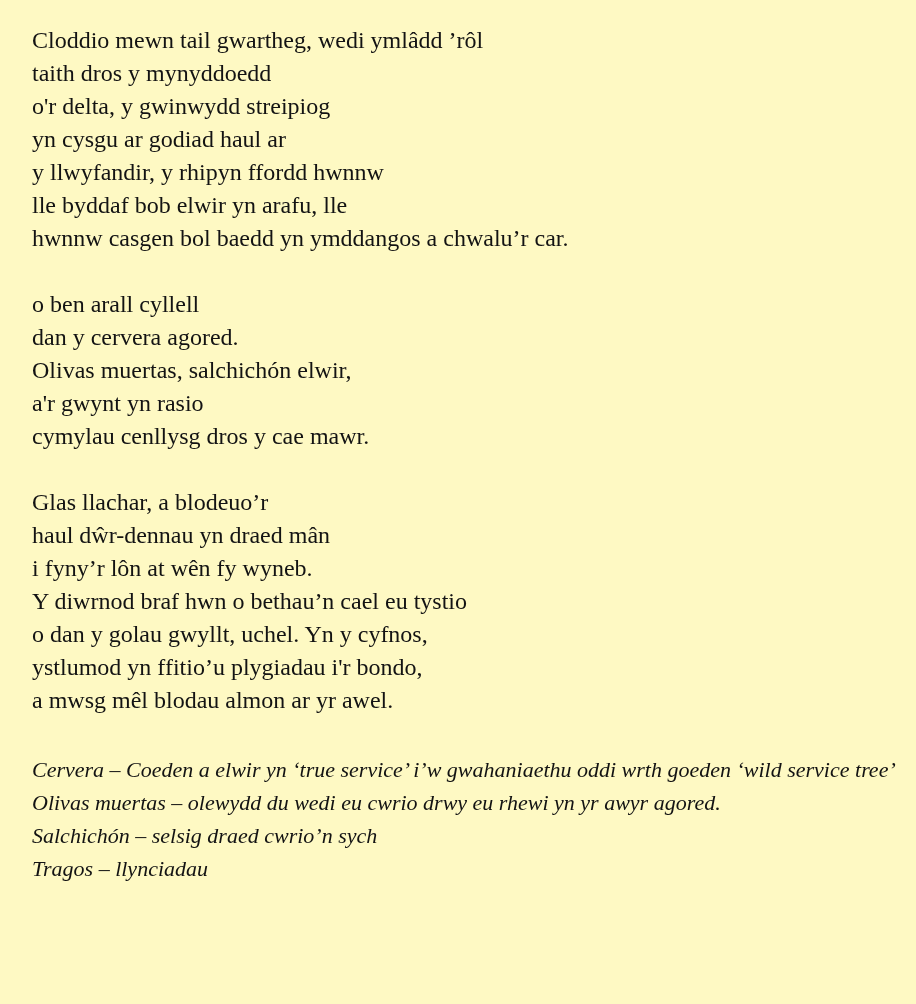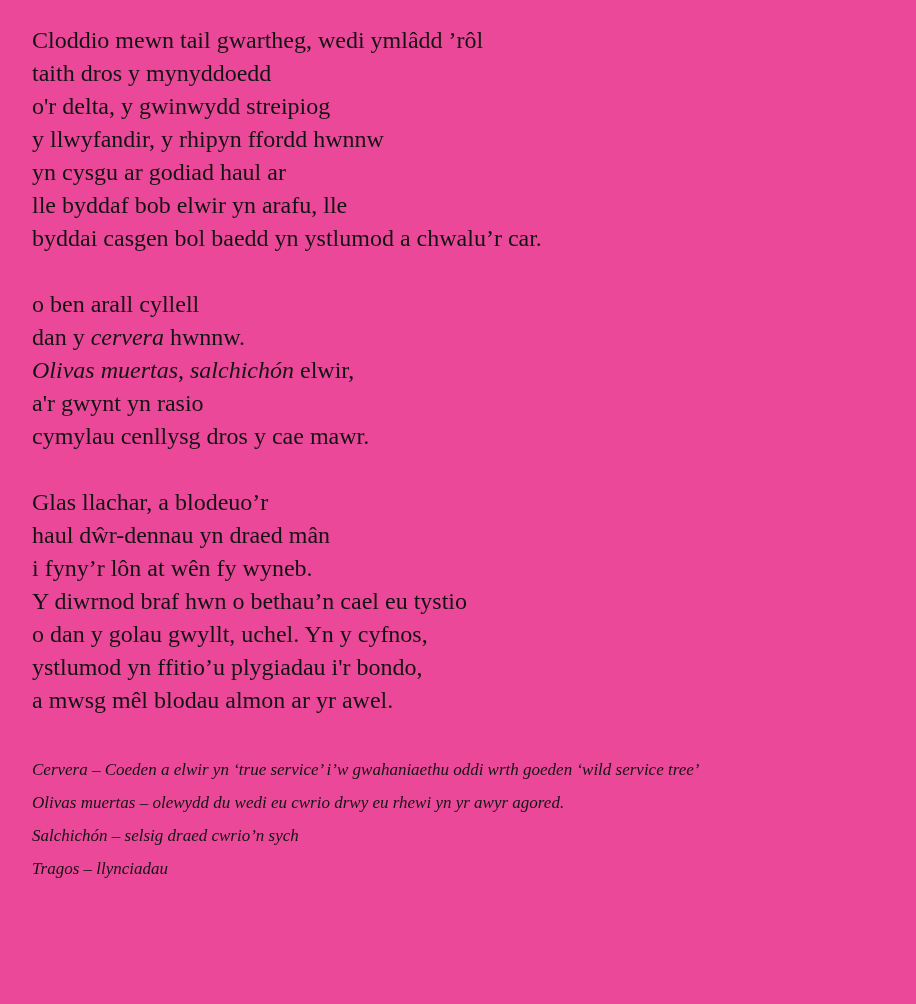--- a/index.html
+++ b/index.html
@@ -6,65 +6,64 @@
     margin: 0;
     padding: 0;
     background: #ffffff;
   }
   .page {
     position: relative;
     width: 916px;
     height: 1004px;
     box-sizing: border-box;
     padding: 24px 28px 4px 32px;
-    background: #ec4899;
+    background: #fef9c3;
     color: #131313;
     font-family: "Liberation Serif", "DejaVu Serif", serif;
     overflow: hidden;
   }
   .poem {
     font-size: 24px;
     line-height: 33px;
   }
   .stanza {
     margin: 0 0 33px 0;
   }
   .line {
     white-space: nowrap;
   }
   .it {
-    font-style: italic;
   }
   .glossary {
     margin-top: 36px;
     font-style: italic;
-    font-size: 17px;
+    font-size: 22px;
     line-height: 33px;
   }
   .gloss-line {
     white-space: nowrap;
   }
 </style>
 </head>
 <body>
 
 <main class="page">
   <section class="poem" id="poem">
       <div class="stanza">
         <div class="line"><span class="">Cloddio mewn tail gwartheg, wedi ymlâdd ’rôl</span></div>
         <div class="line"><span class="">taith dros y mynyddoedd</span></div>
         <div class="line"><span class="">o'r delta, y gwinwydd streipiog</span></div>
+        <div class="line"><span class="">yn cysgu ar godiad haul ar</span></div>
         <div class="line"><span class="">y llwyfandir, y rhipyn ffordd hwnnw</span></div>
-        <div class="line"><span class="">yn cysgu ar godiad haul ar</span></div>
         <div class="line"><span class="">lle byddaf bob elwir yn arafu, lle</span></div>
-        <div class="line"><span class="">byddai casgen bol baedd yn ystlumod a chwalu’r car.</span></div>
+        <div class="line"><span class="">hwnnw casgen bol baedd yn ymddangos a chwalu’r car.</span></div>
       </div>
       <div class="stanza">
         <div class="line"><span class="">o ben arall cyllell</span></div>
-        <div class="line"><span class="">dan y </span><span class="it">cervera</span><span class=""> hwnnw.</span></div>
+        <div class="line"><span class="">dan y </span><span class="it">cervera</span><span class=""> agored.</span></div>
         <div class="line"><span class="it">Olivas muertas, salchichón</span><span class=""> elwir,</span></div>
         <div class="line"><span class="">a'r gwynt yn rasio</span></div>
         <div class="line"><span class="">cymylau cenllysg dros y cae mawr.</span></div>
       </div>
       <div class="stanza">
         <div class="line"><span class="">Glas llachar, a blodeuo’r</span></div>
         <div class="line"><span class="">haul dŵr-dennau yn draed mân</span></div>
         <div class="line"><span class="">i fyny’r lôn at wên fy wyneb.</span></div>
         <div class="line"><span class="">Y diwrnod braf hwn o bethau’n cael eu tystio</span></div>
         <div class="line"><span class="">o dan y golau gwyllt, uchel. Yn y cyfnos,</span></div>

